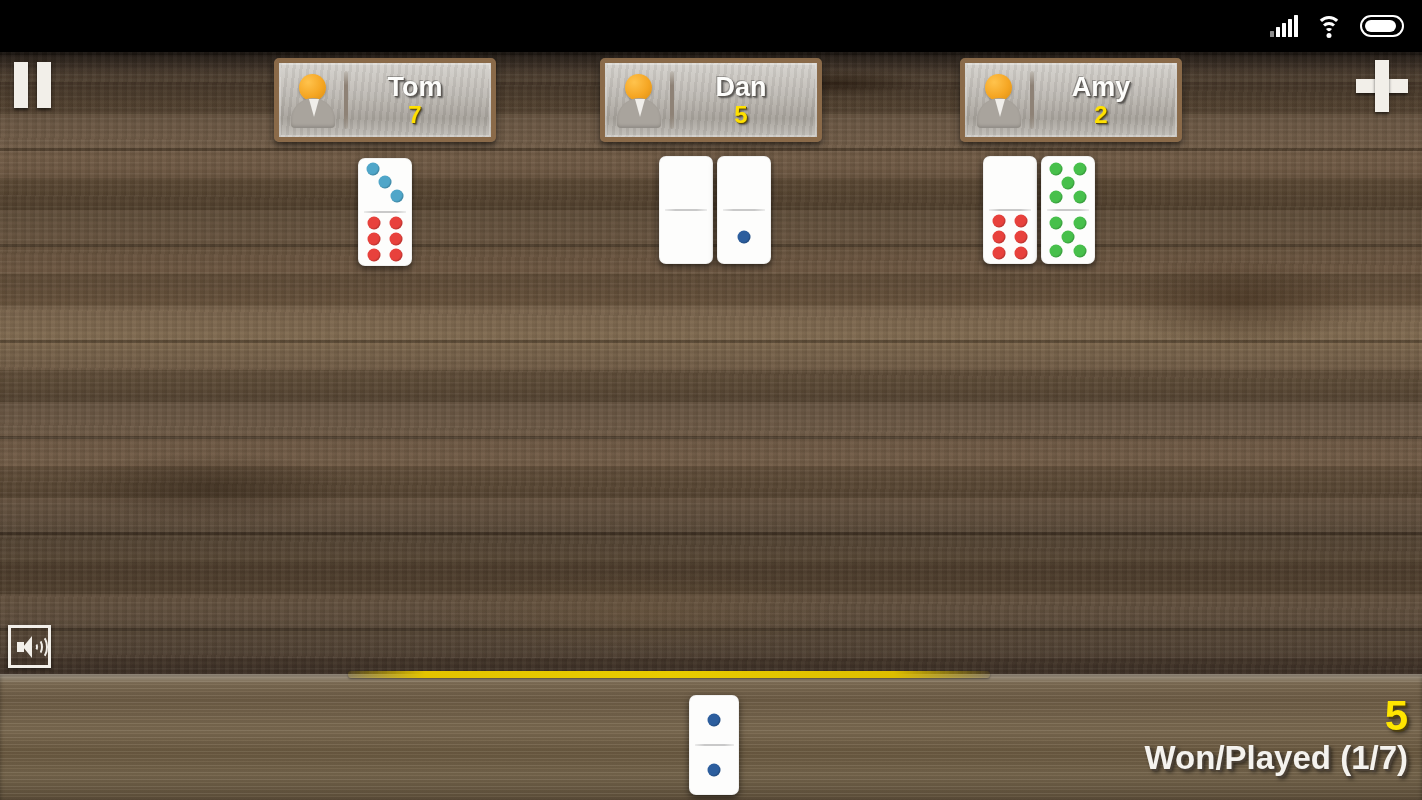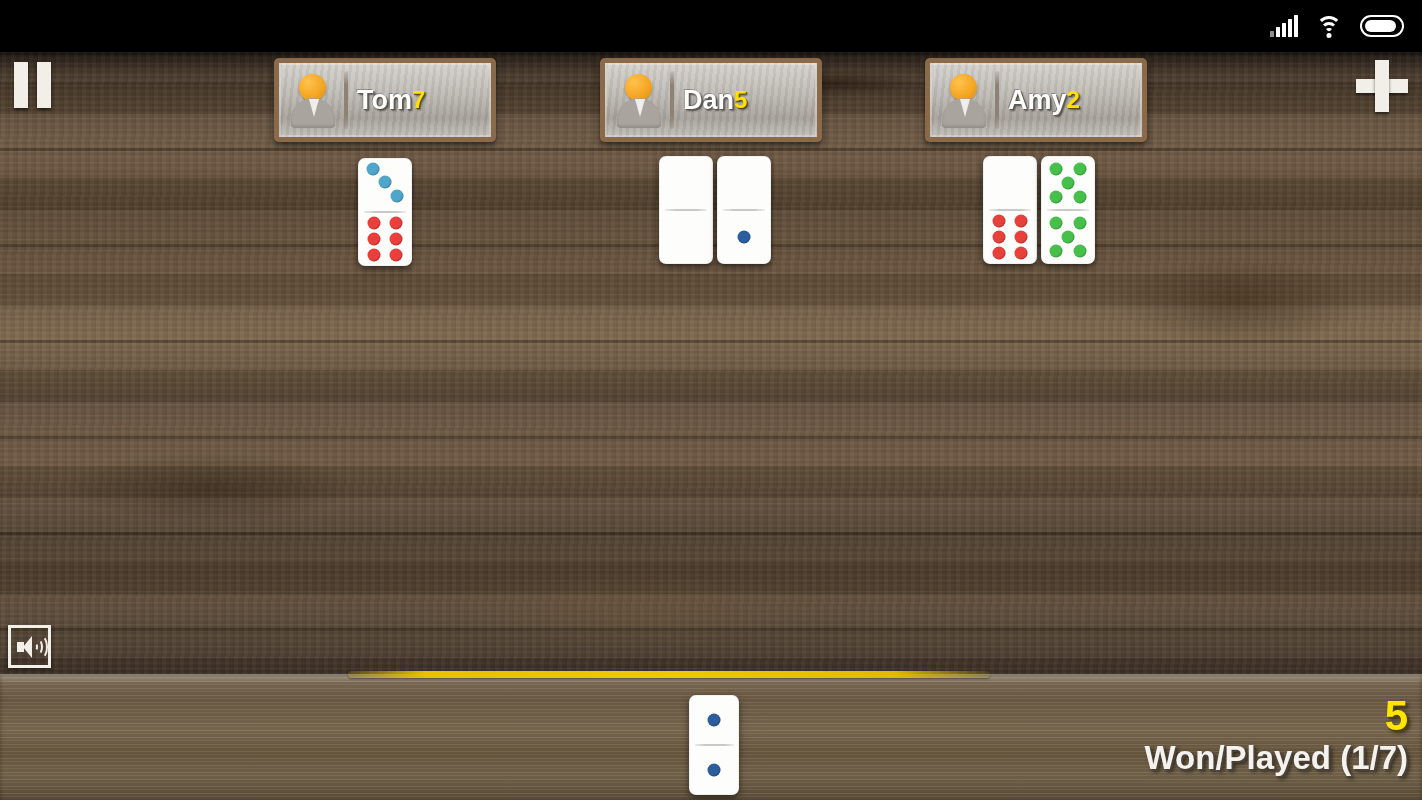--- a/index.html
+++ b/index.html
@@ -122,21 +122,21 @@
     position:absolute; top:0; width:222px; height:84px;
     border:5px solid #8a6a49; border-radius:5px;
     background:
       repeating-linear-gradient(96deg, rgba(0,0,0,.05) 0 3px, rgba(255,255,255,.05) 3px 7px),
       linear-gradient(to bottom,#d6d3ce 0%,#bdb9b3 45%,#a7a29b 75%,#c2bfb9 100%);
     box-shadow:0 3px 7px rgba(0,0,0,.6), inset 0 0 0 2px rgba(255,255,255,.25);
     display:flex; align-items:center; cursor:pointer;
   }
   .pcard.p1{ left:274px; }
   .pcard.p2{ left:600px; }
-  .pcard.p3{ left:925px;justify-content:center; }
+  .pcard.p3{ left:960px;justify-content:center; }
   .avatar{
     position:relative; width:54px; height:62px; margin-left:7px; flex:0 0 54px;
   }
   .avatar .head{
     position:absolute; left:13px; top:5px; width:27px; height:27px; border-radius:50%;
     background:radial-gradient(circle at 34% 30%, #ffc34d 0%, #f5a623 55%, #d98d13 100%);
     box-shadow:0 1px 2px rgba(0,0,0,.3);
   }
   .avatar .body{
     position:absolute; left:5px; top:29px; width:44px; height:30px;
@@ -146,21 +146,21 @@
   .avatar .tie{
     position:absolute; left:23px; top:30px; width:0; height:0;
     border-left:5px solid transparent; border-right:5px solid transparent;
     border-top:18px solid #f0eeea;
   }
   .divider{
     width:4px; height:58px; margin:0 9px 0 4px; flex:0 0 4px;
     background:linear-gradient(to bottom, rgba(140,130,115,.25), #8e8276 25%, #8e8276 75%, rgba(140,130,115,.25));
     border-radius:2px;
   }
-  .pinfo{ flex:1; display:flex; flex-direction:row; align-items:center; padding-right:18px; }
+  .pinfo{ flex:1; display:flex; flex-direction:column; align-items:center; padding-right:18px; }
   .pname{
     font-size:27px; font-weight:bold; color:#fdfdfb; line-height:30px;
     text-shadow:1px 1px 0 #5d5954, 2px 2px 2px rgba(0,0,0,.55), -1px -1px 0 rgba(0,0,0,.25);
   }
   .pscore{
     font-size:24px; font-weight:bold; color:#ffe000; line-height:26px;
     text-shadow:1px 1px 0 #5a4a10, 2px 2px 2px rgba(0,0,0,.5);
   }
 
   

